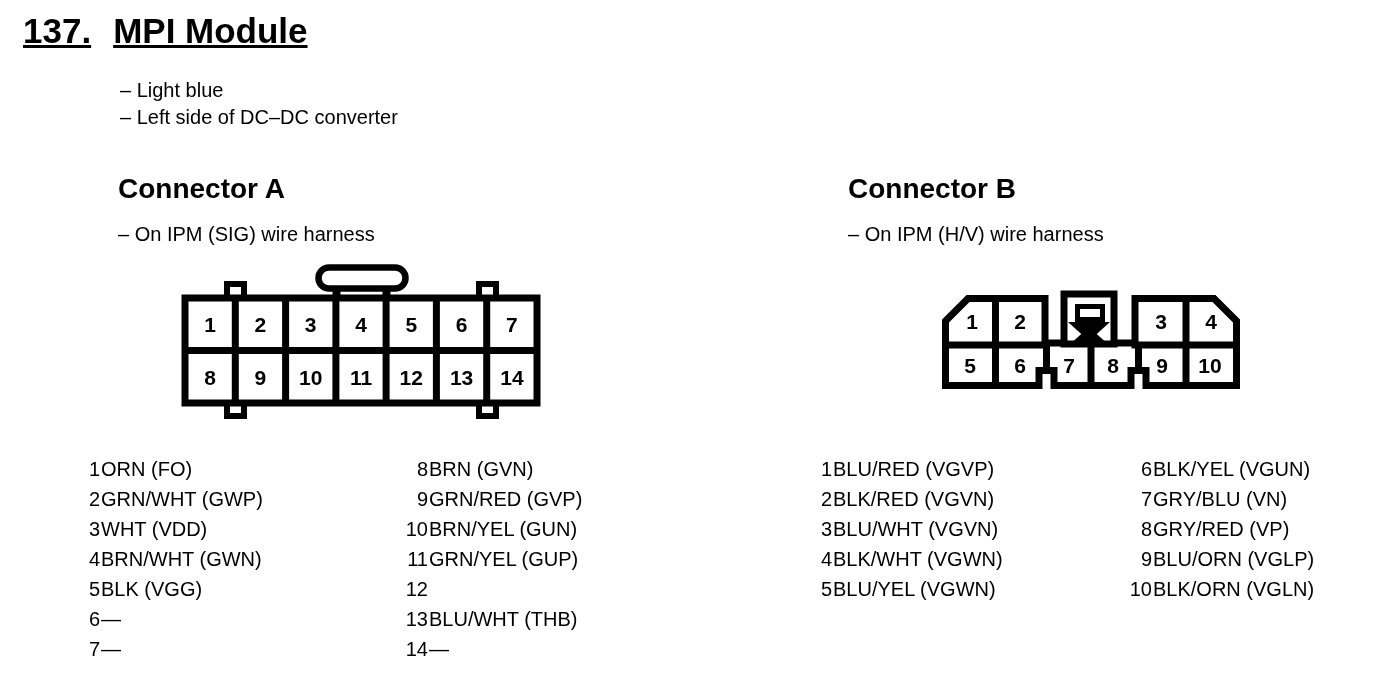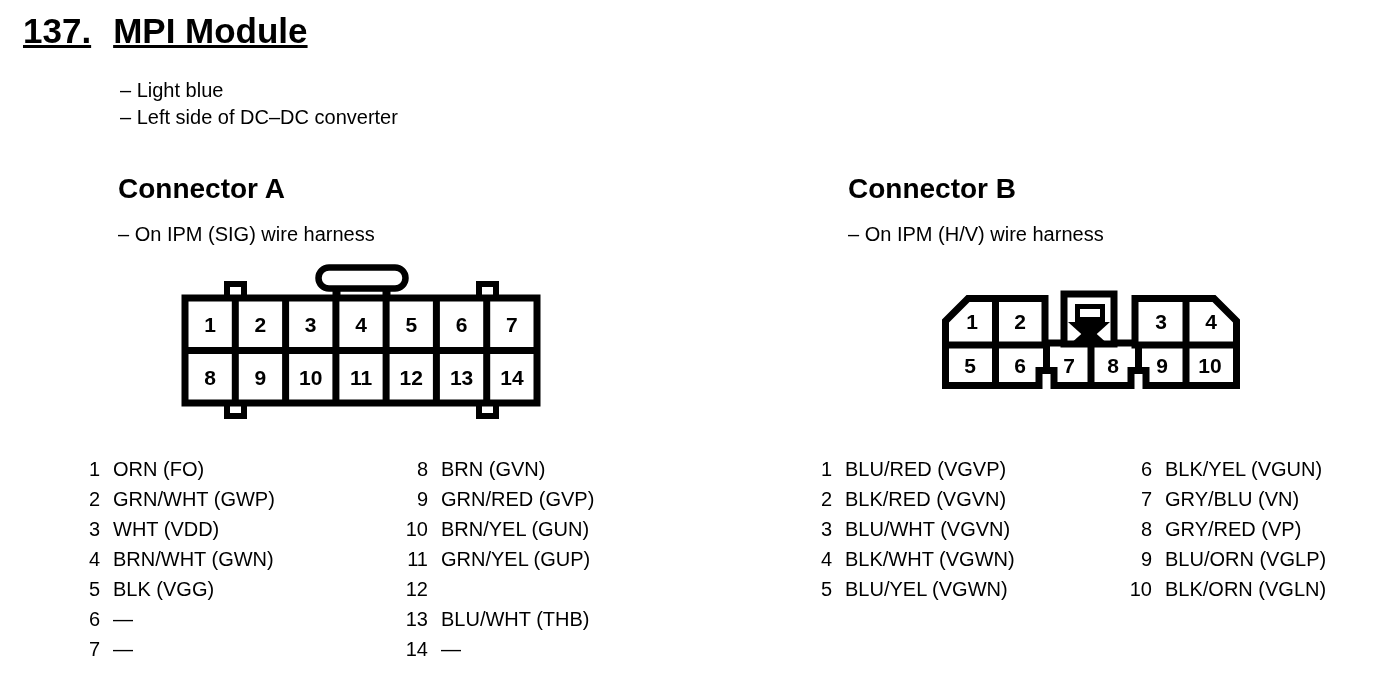--- a/index.html
+++ b/index.html
@@ -39,21 +39,21 @@
   .pinlist {
     position:absolute; top:454px;
     font-size:20px; line-height:30px; white-space:nowrap;
   }
   .pinlist-a-left  { left:70px;  }
   .pinlist-a-right { left:398px; }
   .pinlist-b-left  { left:802px; }
   .pinlist-b-right { left:1122px;}
   .pin-row { display:flex; }
   .pin-num { display:inline-block; width:30px; text-align:right; flex:none; }
-  .pin-label { margin-left:13px; }
+  .pin-label { margin-left:1px; }
 </style>
 </head>
 <body>
 
 <header class="doc-title">
   <span>137.</span>
   <span>MPI Module</span>
 </header>
 
 <div class="module-notes">

